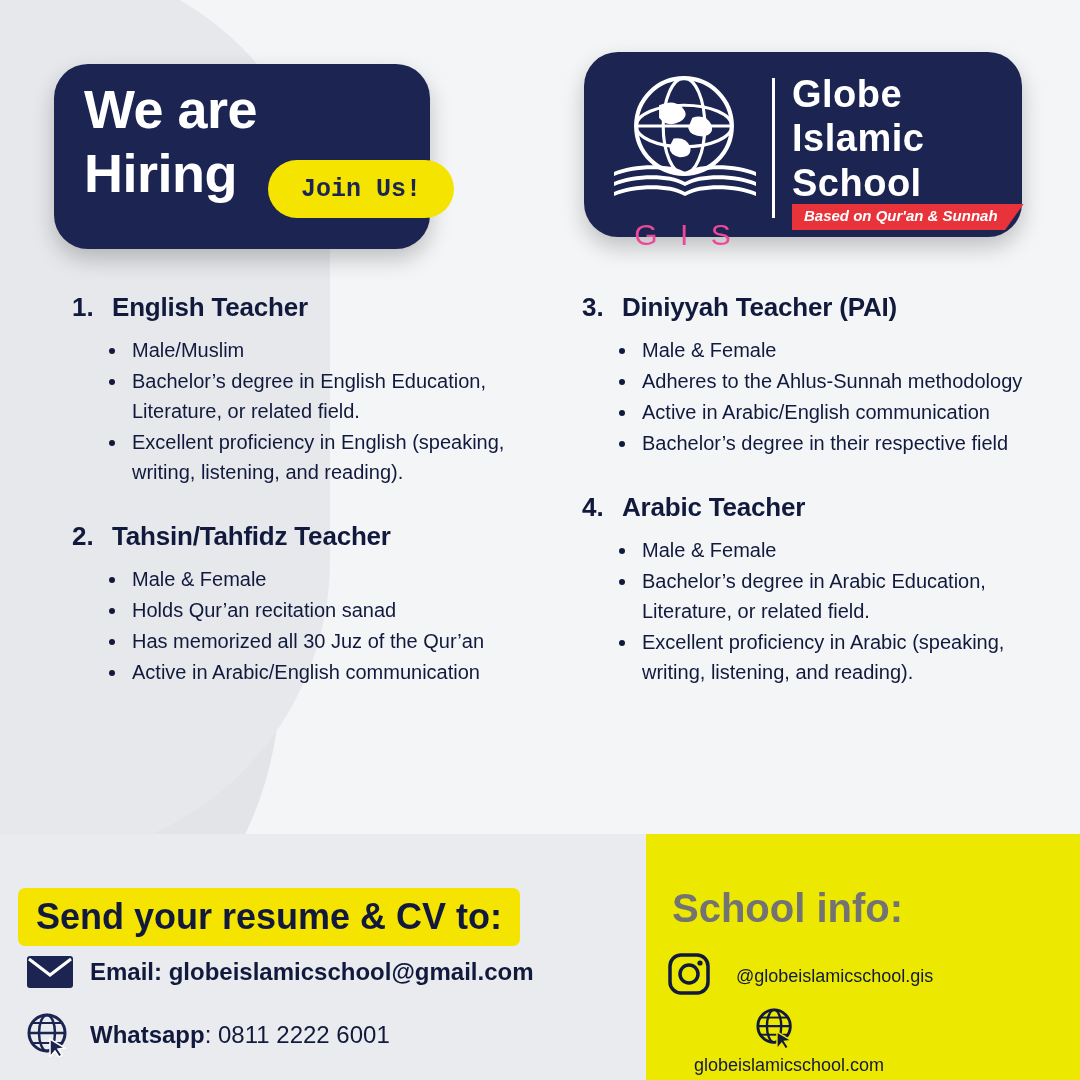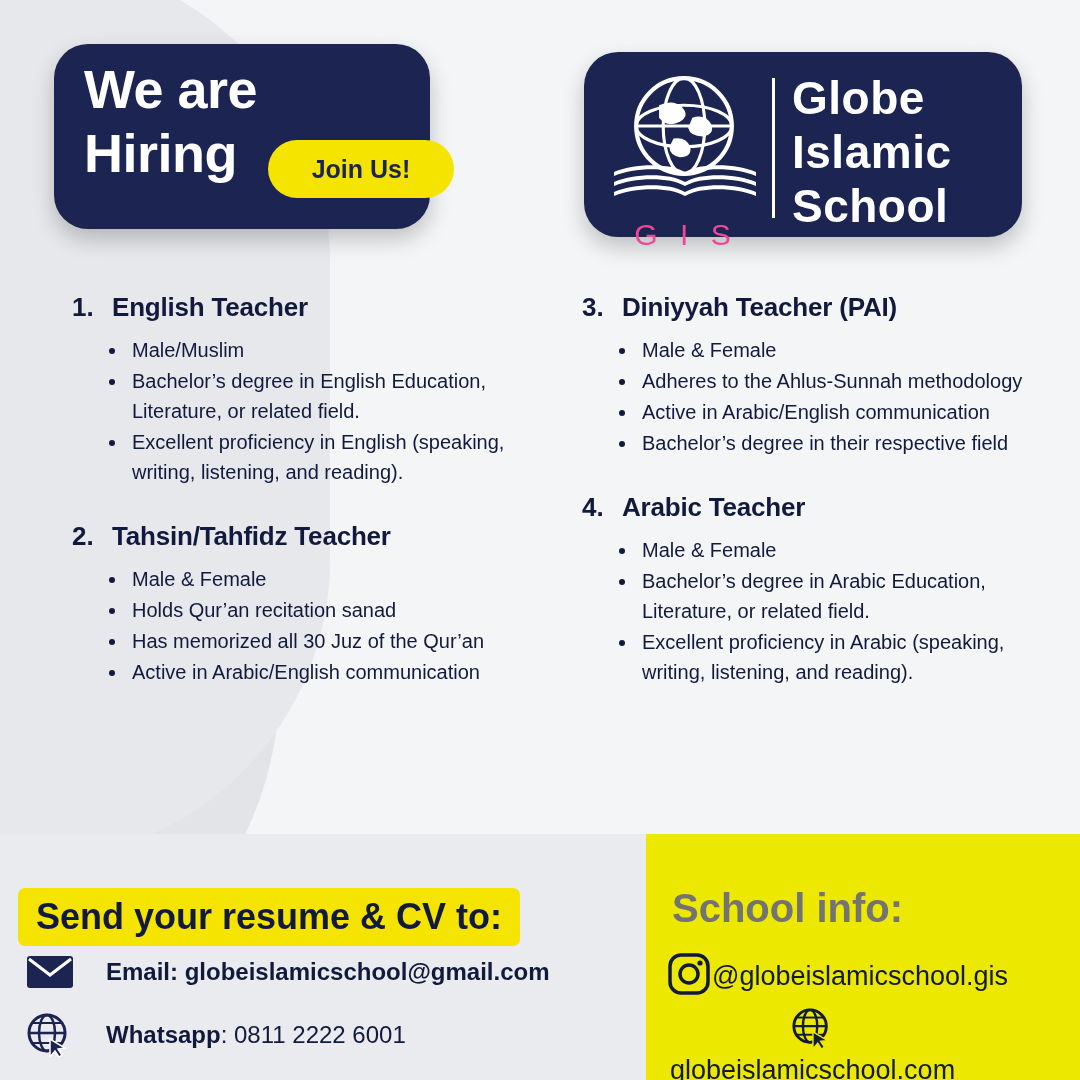--- a/index.html
+++ b/index.html
@@ -51,21 +51,21 @@
   }
 
   
   .card {
     position: absolute;
     background: #1c2552;
     border-radius: 34px;
     box-shadow: 0 10px 22px rgba(0,0,0,0.22);
   }
   #hiring-card {
-    left: 54px; top: 44px; width: 376px; height: 185px;
+    left: 54px; top: 64px; width: 376px; height: 185px;
   }
   #logo-card {
     left: 584px; top: 52px; width: 438px; height: 185px;
   }
   .hiring-text {
     position: absolute;
     left: 30px; top: 14px;
     color: #ffffff;
     font-size: 54px;
     font-weight: bold;
@@ -73,21 +73,21 @@
     letter-spacing: -0.5px;
   }
   #join-btn {
     position: absolute;
     left: 214px; top: 96px;
     width: 186px; height: 58px;
     background: #f5e400;
     border-radius: 29px;
     border: none;
     color: #1c2552;
-    font-family: Liberation Sans, sans-serif;
+    font-family: Liberation Mono, monospace;
     font-size: 25px;
     font-weight: bold;
     cursor: pointer;
   }
 
   
   .logo-globe {
     position: absolute;
     left: 48px; top: 22px;
     width: 104px; height: 104px;
@@ -111,21 +111,21 @@
   .logo-divider {
     position: absolute;
     left: 188px; top: 26px;
     width: 3px; height: 140px;
     background: #ffffff;
   }
   .logo-name {
     position: absolute;
     left: 208px; top: 20px;
     color: #ffffff;
-    font-size: 46px;
+    font-size: 38px;
     font-weight: bold;
     line-height: 1.17;
     letter-spacing: 0.5px;
   }
   .logo-tagline {
     position: absolute;
     left: 208px; top: 152px;
     height: 26px;
     background: #e8333a;
     color: #ffffff;
@@ -194,21 +194,20 @@
     color: #111a3d;
     font-size: 36px;
     font-weight: bold;
   }
 
   .contact-row {
     position: absolute;
     display: flex;
     align-items: center;
     color: #111a3d;
-    gap: 16px;
   }
   #contact-email { left: 26px; top: 955px; }
   #contact-wa    { left: 26px; top: 1013px; }
   .contact-icon { width: 52px; flex: none; display: flex; align-items: center; }
   .contact-text { font-size: 24px; margin-left: 12px; }
   .contact-text b { font-weight: bold; }
 
   
   #school-info-title {
     position: absolute;
@@ -218,21 +217,21 @@
     font-weight: bold;
   }
   #info-ig { left: 668px; top: 953px; }
   #info-web { left: 668px; top: 1007px; flex-direction: column; }
   .info-row {
     position: absolute;
     display: flex;
     align-items: center;
     color: #111a3d;
   }
-  .info-text { font-size: 27px; margin-left: 2px; }
+  .info-text { font-size: 18px; margin-left: 26px; }
 </style>
 </head>
 <body>
 
 <div id="poster">
 
   <div class="bg-white-panel"></div>
   <div class="bg-curve2"></div>
   <div class="bg-curve"></div>
   <div class="bg-bottom"></div>
@@ -261,20 +260,21 @@
       <path d="M75 18 C58 8 22 10 4 18 L4 22 C22 14 58 12 75 22 C92 12 128 14 146 22 L146 18 C128 10 92 8 75 18 Z" fill="#ffffff"></path>
       <path d="M75 28 C58 18 22 20 4 28 L4 32 C22 24 58 22 75 32 C92 22 128 24 146 32 L146 28 C128 20 92 18 75 28 Z" fill="#ffffff"></path>
     </svg>
     <div class="logo-gis">G I S</div>
     <div class="logo-divider"></div>
     <div class="logo-name">
       <div>Globe</div>
       <div>Islamic</div>
       <div>School</div>
     </div>
+    <div class="logo-tagline">Based on Qur'an &amp; Sunnah</div>
   </div>
 
   <div class="col" id="col-left">
     <div class="job" id="job-1">
       <div class="job-title">
         <span class="job-num">1.</span>
         <span class="job-name">English Teacher</span>
       </div>
       <ul>
         <li>Male/Muslim</li>

